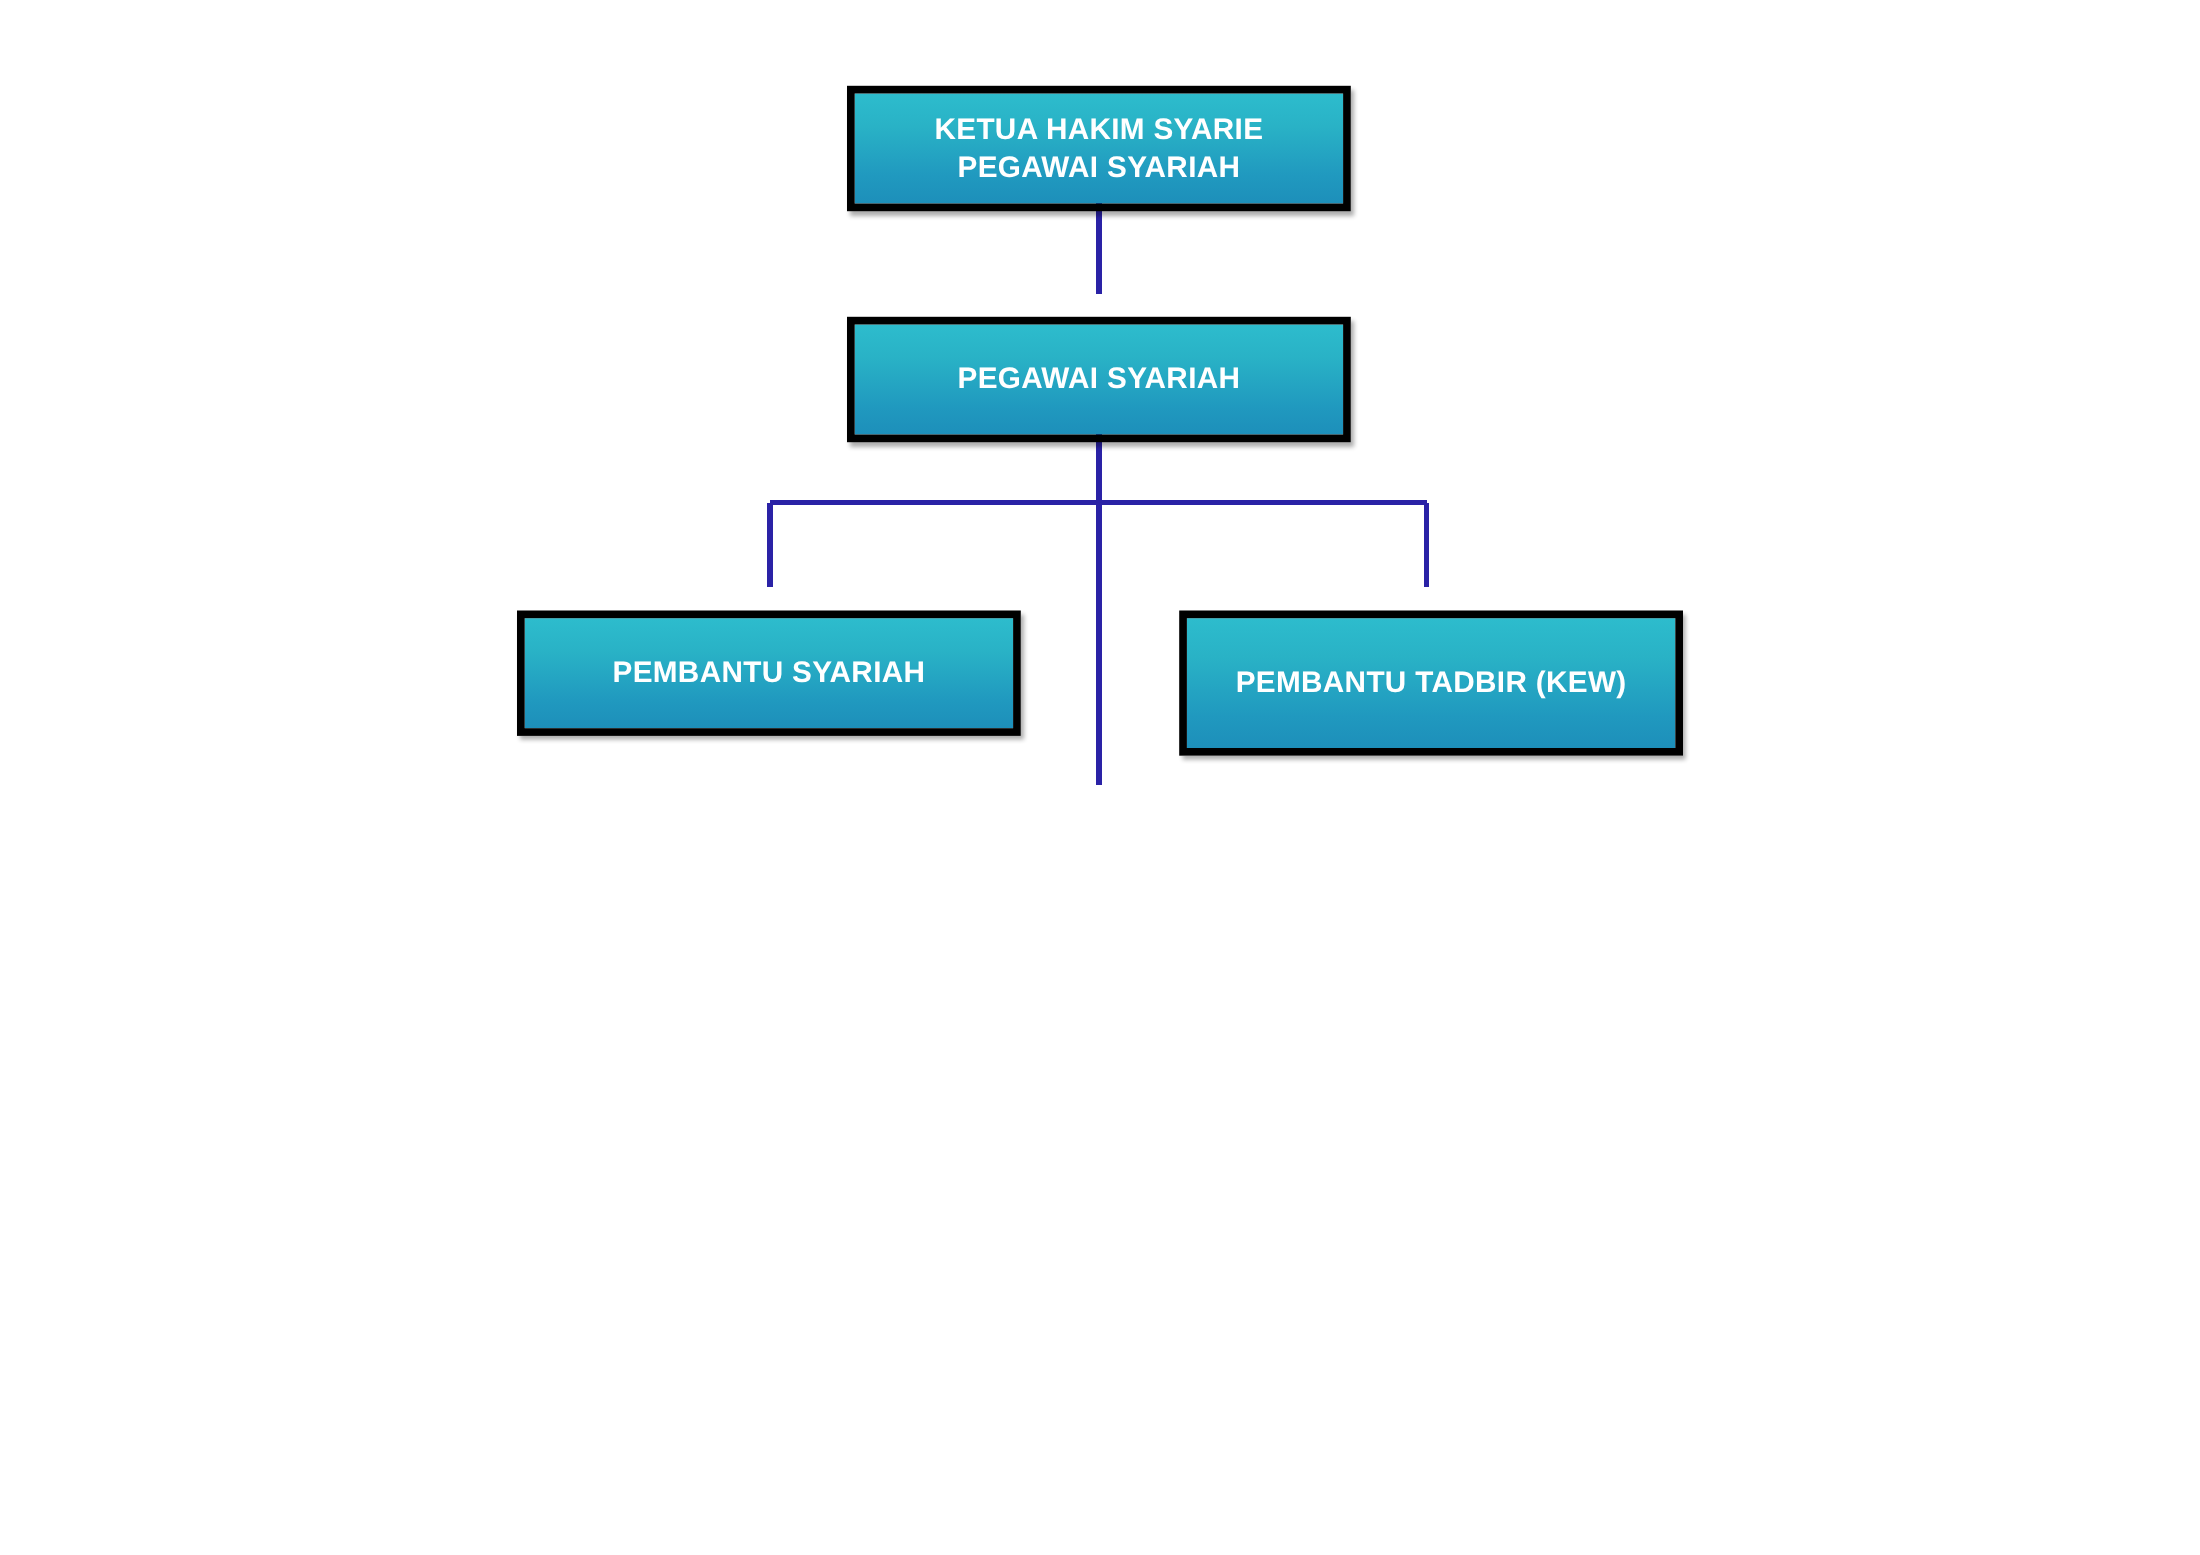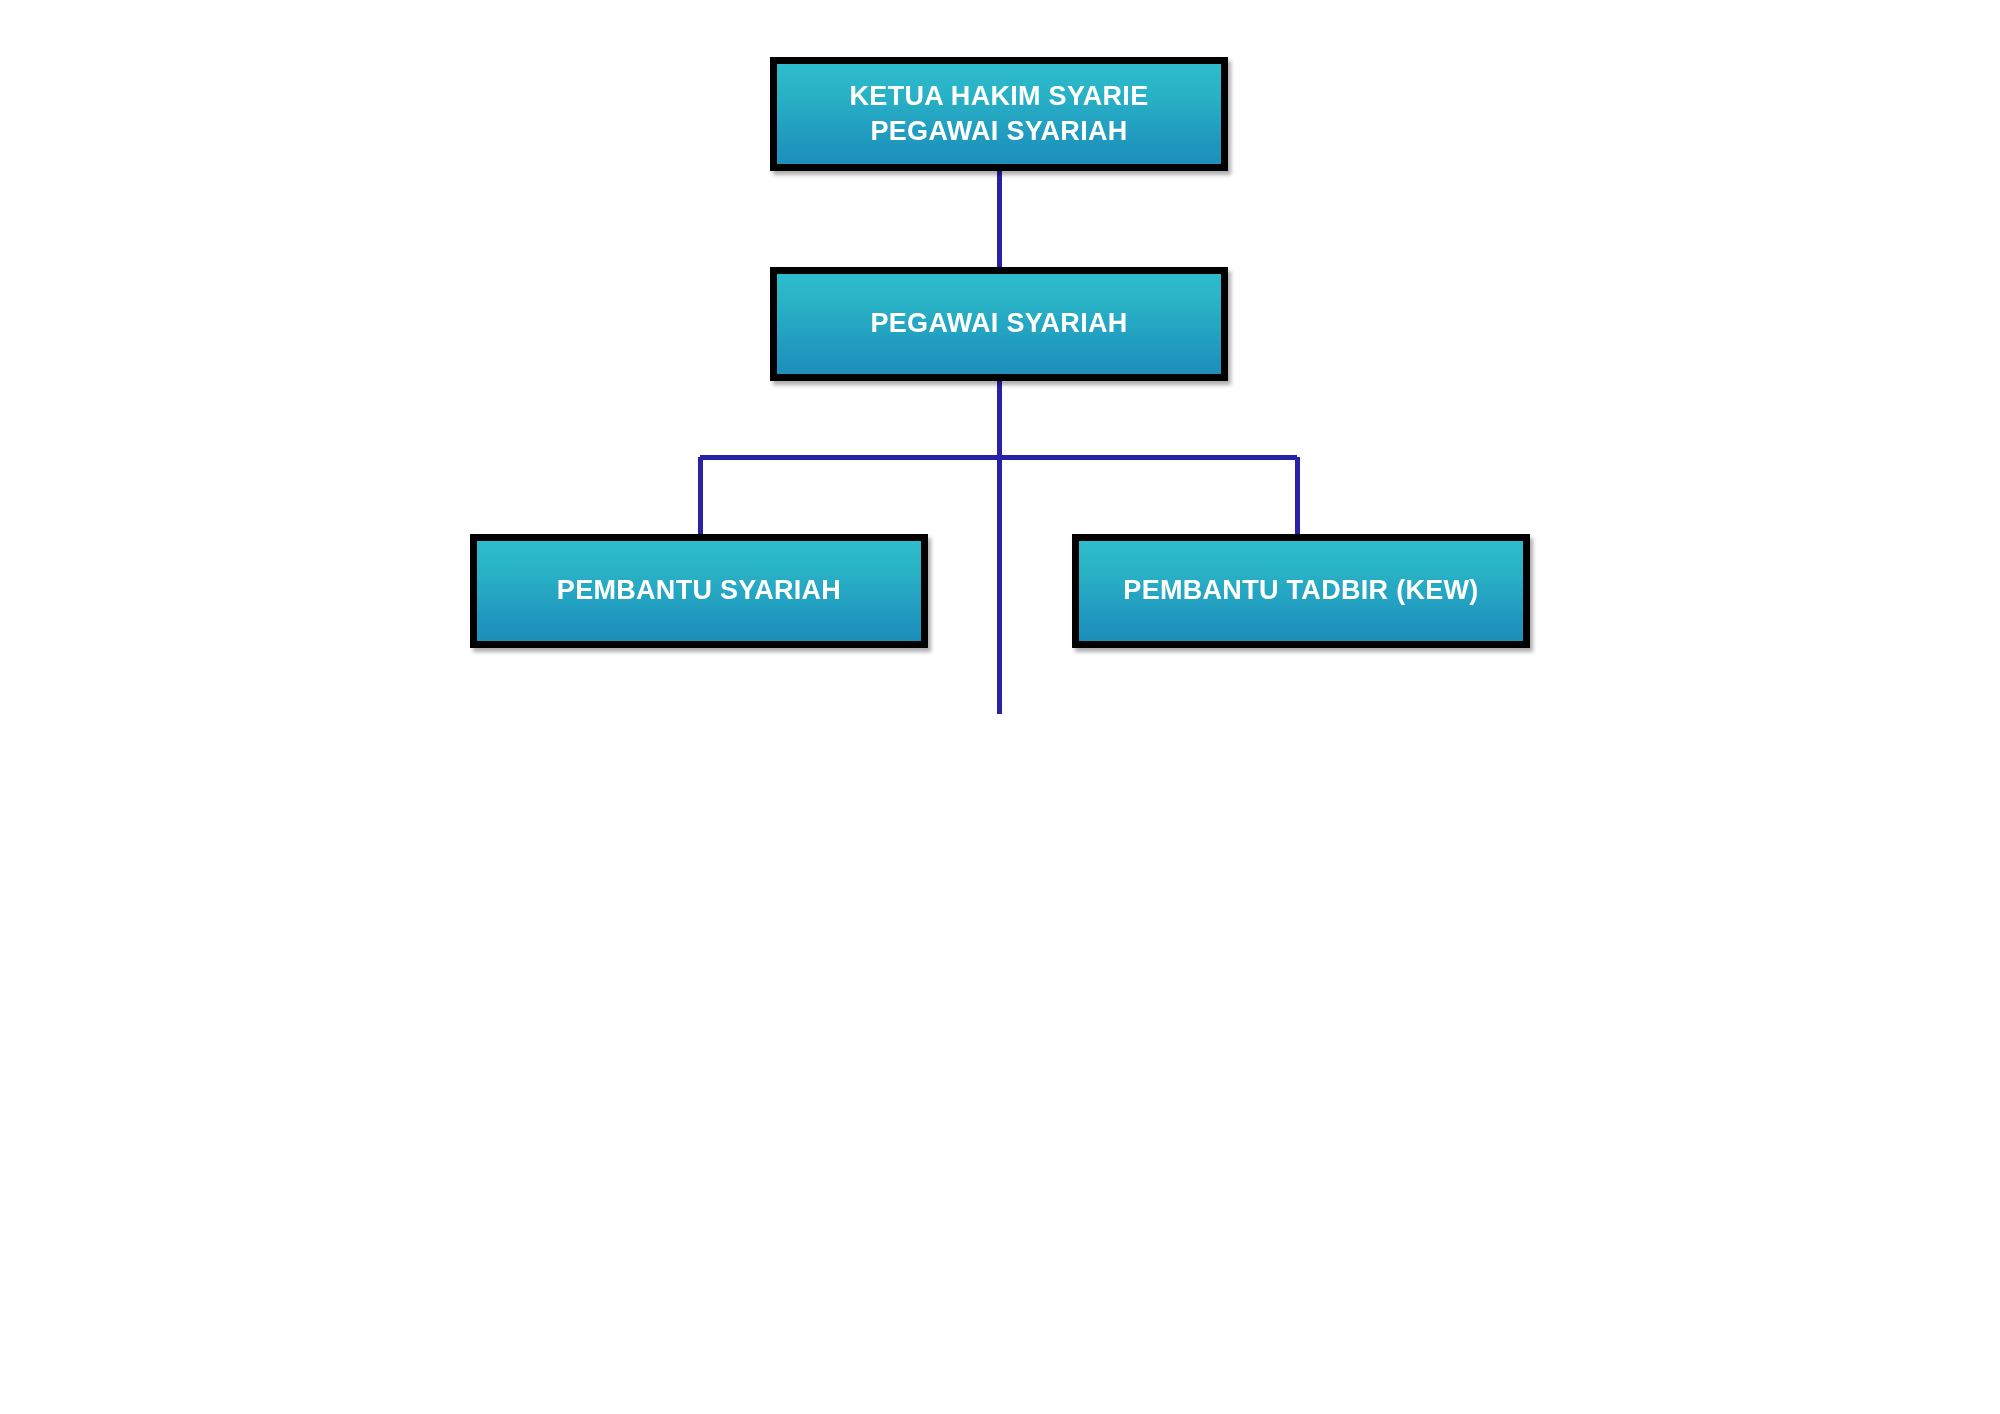--- a/index.html
+++ b/index.html
@@ -28,36 +28,37 @@
   .node {
     position: absolute;
     box-sizing: border-box;
     border: 7px solid #000000;
     background: linear-gradient(180deg, #2dbccd 0%, #29b2c6 30%, #2099bf 75%, #1d8fba 100%);
     box-shadow: 3px 4px 4px rgba(0,0,0,0.32);
     display: flex;
     align-items: center;
     justify-content: center;
     text-align: center;
+    margin-top: 21px;
   }
   .node .label {
     color: #ffffff;
     font-weight: bold;
     font-size: 27px;
     line-height: 1.30;
     letter-spacing: 0.3px;
     text-align: center;
     padding: 0 10px;
     white-space: pre-line;
   }
   
   #node-ketua-hakim-syarie { left: 770px;  top: 57px;  width: 458px; height: 114px; }
   #node-pegawai-syariah    { left: 770px;  top: 267px; width: 458px; height: 114px; }
   #node-pembantu-syariah   { left: 470px;  top: 534px; width: 458px; height: 114px; }
-  #node-pembantu-tadbir    { left: 1072px; top: 534px; width: 458px; height: 114px; }
+  #node-pembantu-tadbir    { left: 1072px; top: 534px; width: 458px; height: 132px; }
   #node-penghantar-notis   { left: 770px;  top: 714px; width: 458px; height: 114px; }
 </style>
 </head>
 <body>
 
 <div id="canvas">
 
   <svg class="connectors" viewBox="0 0 2000 1414" width="2000" height="1414" xmlns="http://www.w3.org/2000/svg">
     <g stroke="#2a22a6" stroke-width="5" fill="none" shape-rendering="crispEdges">
 

